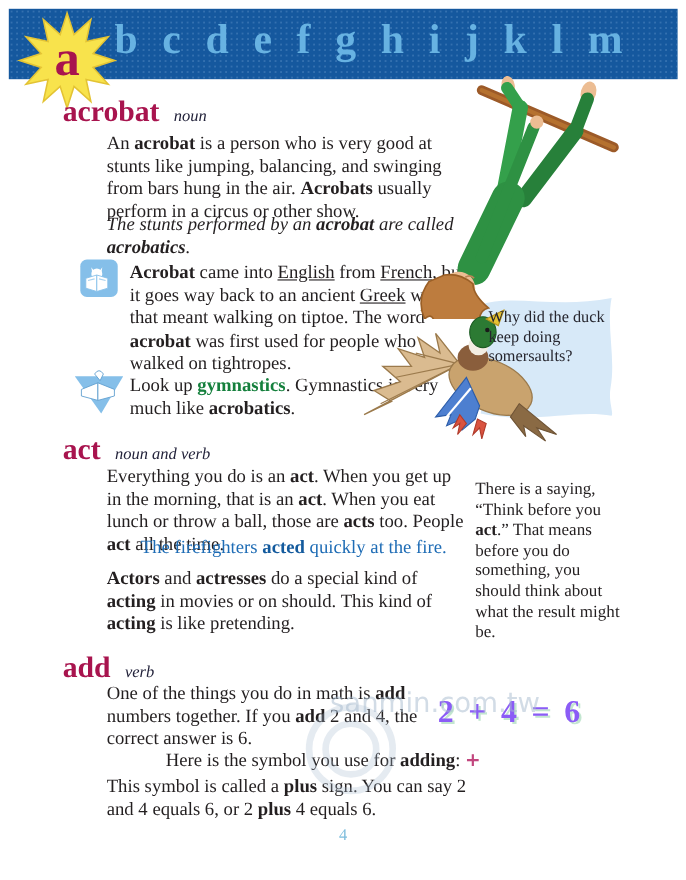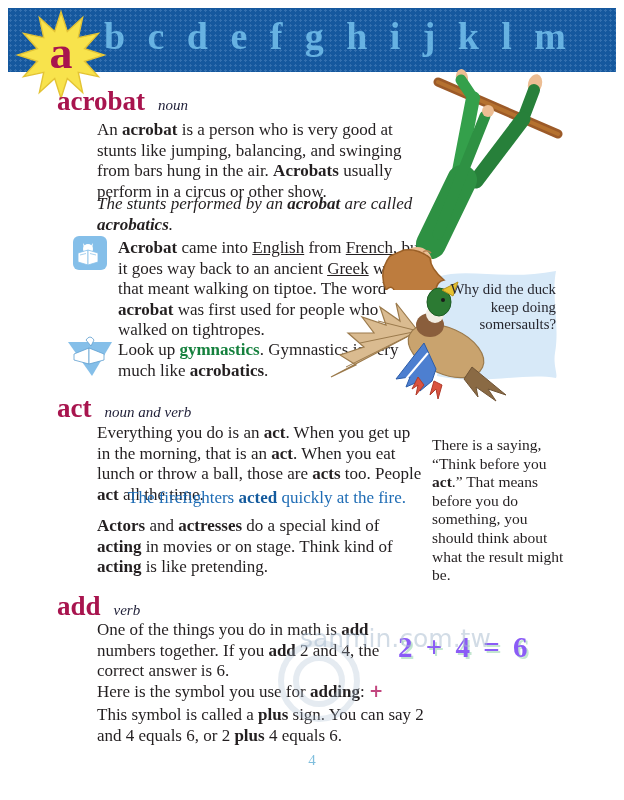--- a/index.html
+++ b/index.html
@@ -42,21 +42,21 @@
   .side-note{position:absolute;left:432px;top:436px;width:136px;font-size:15.5px;line-height:18.6px;}
   .equation{
     position:absolute;left:398px;top:631px;
     font-family:Liberation Serif, serif;font-weight:bold;font-size:29px;
     color:#8b5cf6;letter-spacing:3px;
     text-shadow:2px 2px 0 rgba(145,210,170,.55);
   }
   
   .bubble-svg{position:absolute;left:427px;top:263px;z-index:1;}
   .joke-text{position:absolute;left:444px;top:281px;width:112px;z-index:3;
-    font-size:14.8px;line-height:17.6px;color:#26262e;text-align:right;}
+    font-size:14.8px;line-height:17.6px;color:#26262e;}
   .joke-a{margin-top:9px;font-style:italic;}
   
   .acrobat-svg{position:absolute;left:338px;top:68px;z-index:2;}
   .duck-svg{position:absolute;left:326px;top:281px;z-index:2;}
   .wh-icon{position:absolute;left:72px;top:235px;}
   .lu-icon{position:absolute;left:66px;top:334px;}
   
   .page-num{position:absolute;left:0;top:752px;width:100%;text-align:center;
     color:#7fbedd;font-size:15px;}
   .watermark{position:absolute;left:238px;top:628px;width:340px;z-index:5;
@@ -114,28 +114,28 @@
   <path d="M38 20 L23 14 L23 30 L38 26 Z" fill="#ffffff" stroke="#5e9ecf" stroke-width="0.8"></path>
   <path d="M20 6 Q24 0 28 6 L25 12 Z" fill="#ffffff" stroke="#5e9ecf" stroke-width="0.8"></path>
 </svg>
 <div class="note-text" style="left:118px;top:340px;width:300px;"><span>Look up </span><span class="seg-ref">gymnastics</span><span>.  Gymnastics is very much like </span><span class="seg-b">acrobatics</span><span>.</span></div>
 
 <div class="entry-head" style="left:57px;top:393px;">
   <span class="headword">act</span><span class="pos">noun and verb</span>
 </div>
 <div class="para" style="top:423px;"><span>Everything you do is an </span><span class="seg-b">act</span><span>.  When you get up in the morning, that is an </span><span class="seg-b">act</span><span>.  When you eat lunch or throw a ball, those are </span><span class="seg-b">acts</span><span> too. People </span><span class="seg-b">act</span><span> all the time.</span></div>
 <div class="para example" style="left:128px;top:488px;width:312px;"><span>The firefighters </span><span class="seg-b">acted</span><span> quickly at the fire.</span></div>
-<div class="para" style="top:516px;"><span class="seg-b">Actors</span><span> and </span><span class="seg-b">actresses</span><span> do a special kind of </span><span class="seg-b">acting</span><span> in movies or on stage.  Think kind of </span><span class="seg-b">acting</span><span> is like pretending.</span></div>
+<div class="para" style="top:516px;"><span class="seg-b">Actors</span><span> and </span><span class="seg-b">actresses</span><span> do a special kind of </span><span class="seg-b">acting</span><span> in movies or on should.  This kind of </span><span class="seg-b">acting</span><span> is like pretending.</span></div>
 <div class="side-note"><span>There is a saying, “Think before you </span><span class="seg-b">act</span><span>.”  That means before you do something, you should think about what the result might be.</span></div>
 
 <div class="entry-head" style="left:57px;top:591px;">
   <span class="headword">add</span><span class="pos">verb</span>
 </div>
 <div class="para" style="top:620px;"><span>One of the things you do in math is </span><span class="seg-b">add</span><span> numbers together.  If you </span><span class="seg-b">add</span><span> 2 and 4, the correct answer is 6.</span></div>
-<div class="para" style="top:681px;width:340px;"><span>Here is the symbol you use for </span><span class="seg-b">adding</span><span>: </span><span class="seg-plus">+</span></div>
+<div class="para" style="top:681px;width:340px;text-align:right;"><span>Here is the symbol you use for </span><span class="seg-b">adding</span><span>: </span><span class="seg-plus">+</span></div>
 <div class="para" style="top:705px;width:340px;"><span>This symbol is called a </span><span class="seg-b">plus</span><span> sign.  You can say 2 and 4 equals 6, or 2 </span><span class="seg-b">plus</span><span> 4 equals 6.</span></div>
 <div class="equation">2 + 4 = 6</div>
 
 <svg class="bubble-svg" width="138" height="124" viewBox="0 0 138 124">
   <path d="M10 14 C 40 4 78 18 129 8 C 124 34 133 62 128 90 C 126 102 131 112 129 115 C 96 109 56 123 10 113 C 14 86 4 48 10 14 Z" fill="#d7e9f8"></path>
 </svg>
 <div class="joke-text">
   <div class="joke-q">Why did the duck keep doing somersaults?</div>
 </div>
 

